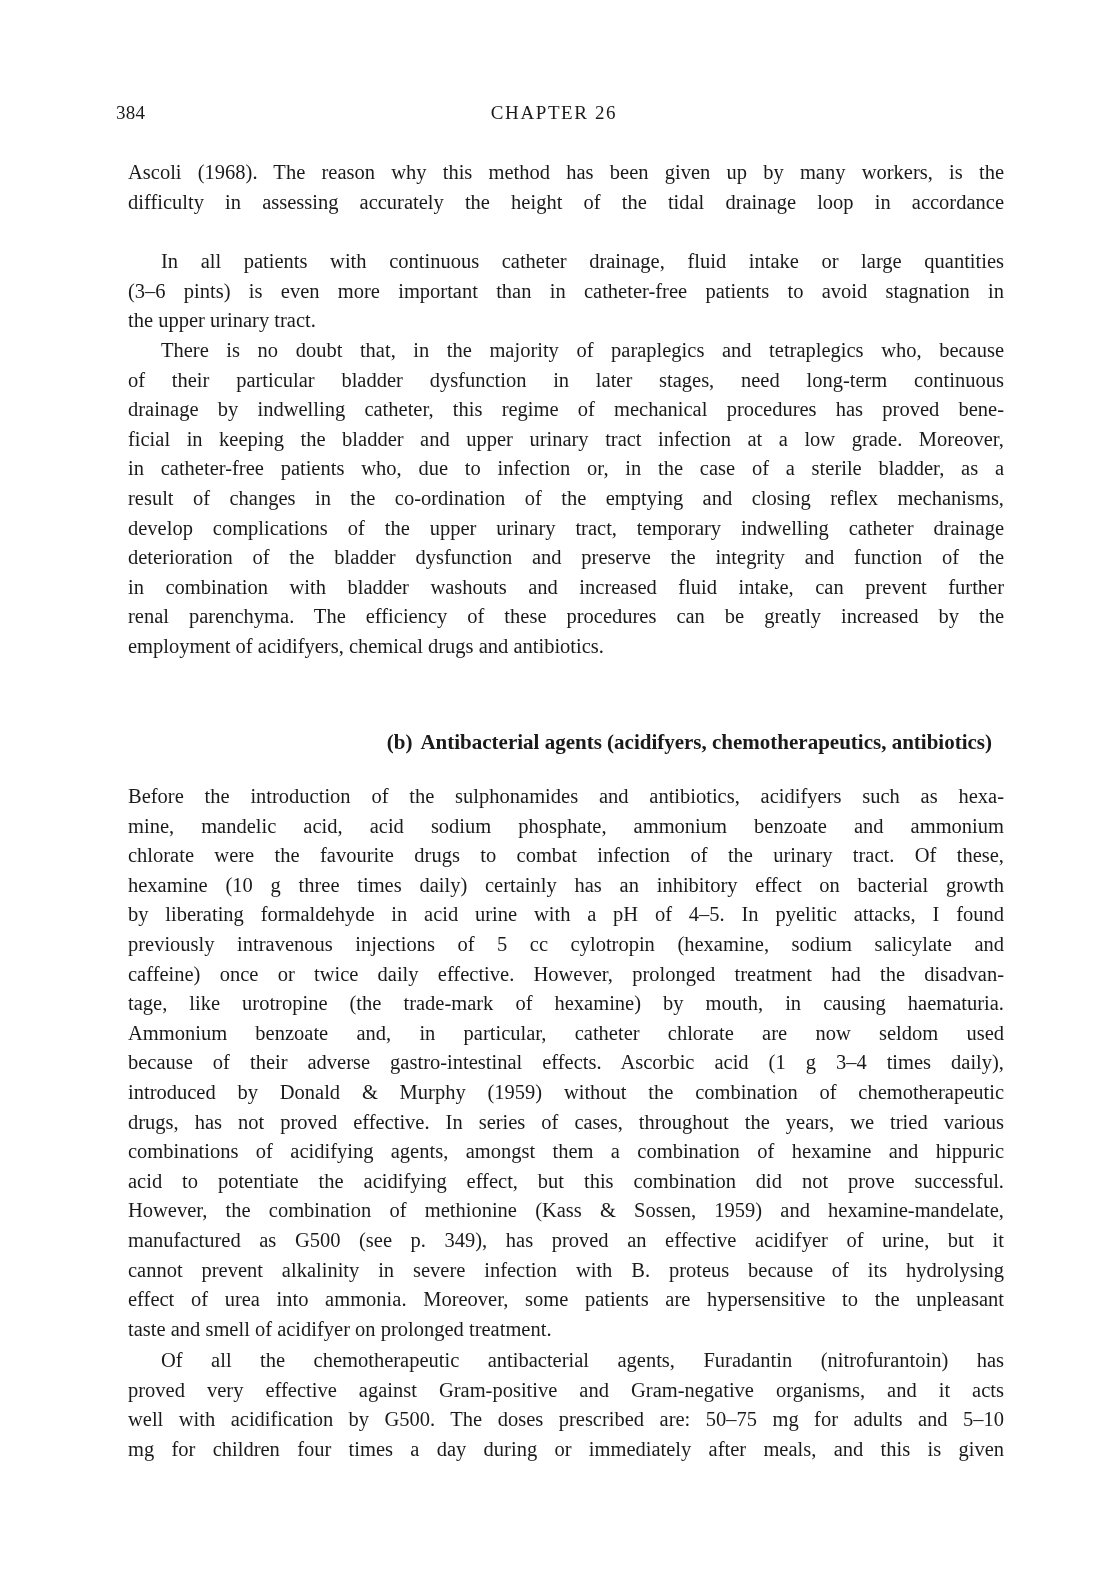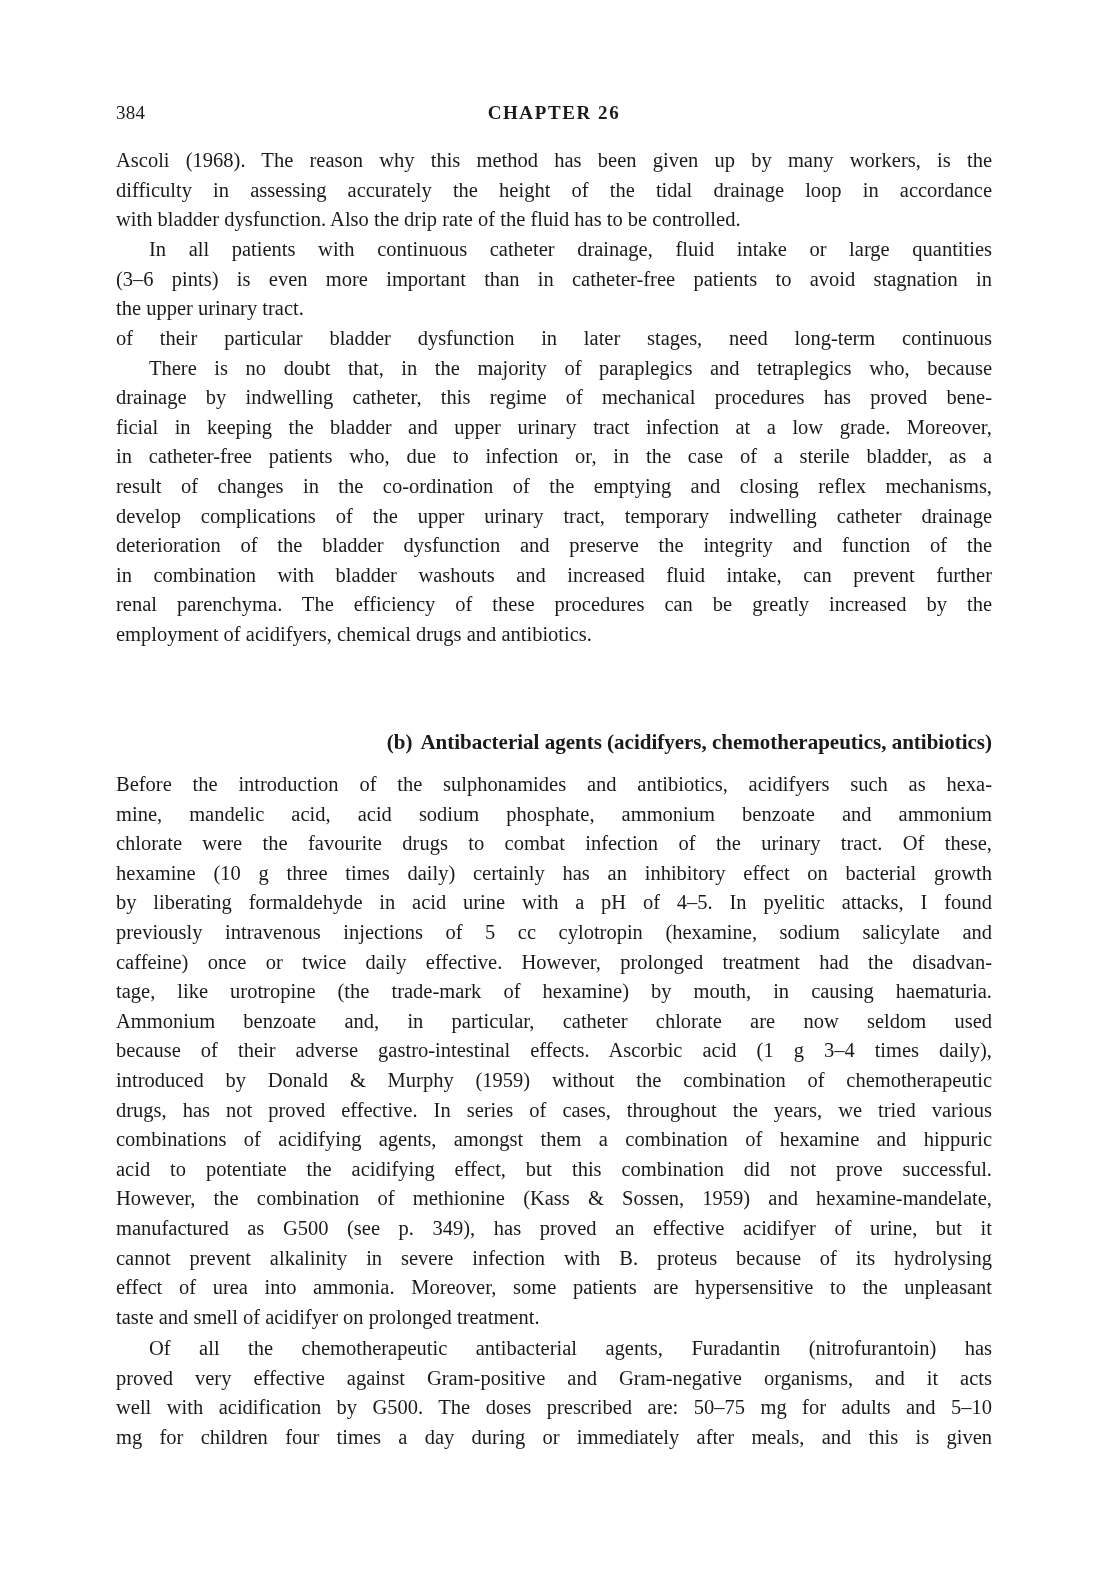--- a/index.html
+++ b/index.html
@@ -36,27 +36,26 @@
       letter-spacing: 0.2px;
     }
     .running-head {
       position: absolute;
       left: 0;
       width: 876px;
       top: 0;
       text-align: center;
       font-size: 19px;
       letter-spacing: 1.6px;
-      font-weight: bold;
     }
     .para {
       position: absolute;
       left: 116px;
       width: 876px;
-      margin: 0;
+      margin: 12px;
     }
     .line {
       display: block;
       height: 29.6px;
       line-height: 29.6px;
       font-size: 20.5px;
       text-align: justify;
       text-align-last: justify;
       white-space: nowrap;
       overflow: visible;
@@ -88,32 +87,31 @@
 <div class="page">
 
   <div class="header">
     <span class="page-number">384</span>
     <span class="running-head">CHAPTER 26</span>
   </div>
 
   <div class="para" style="top:146px;">
     <span class="line">Ascoli (1968). The reason why this method has been given up by many workers, is the</span>
     <span class="line">difficulty in assessing accurately the height of the tidal drainage loop in accordance</span>
-    <span class="line last">with bladder dysfunction. Also the drip rate of the fluid has to be controlled.</span>
   </div>
 
   <div class="para" style="top:235px;">
     <span class="line indent">In all patients with continuous catheter drainage, fluid intake or large quantities</span>
     <span class="line">(3–6 pints) is even more important than in catheter-free patients to avoid stagnation in</span>
     <span class="line last">the upper urinary tract.</span>
   </div>
 
   <div class="para" style="top:324px;">
+    <span class="line indent">There is no doubt that, in the majority of paraplegics and tetraplegics who, because</span>
     <span class="line">of their particular bladder dysfunction in later stages, need long-term continuous</span>
-    <span class="line indent">There is no doubt that, in the majority of paraplegics and tetraplegics who, because</span>
     <span class="line">drainage by indwelling catheter, this regime of mechanical procedures has proved bene-</span>
     <span class="line">ficial in keeping the bladder and upper urinary tract infection at a low grade. Moreover,</span>
     <span class="line">in catheter-free patients who, due to infection or, in the case of a sterile bladder, as a</span>
     <span class="line">result of changes in the co-ordination of the emptying and closing reflex mechanisms,</span>
     <span class="line">develop complications of the upper urinary tract, temporary indwelling catheter drainage</span>
     <span class="line">deterioration of the bladder dysfunction and preserve the integrity and function of the</span>
     <span class="line">in combination with bladder washouts and increased fluid intake, can prevent further</span>
     <span class="line">renal parenchyma. The efficiency of these procedures can be greatly increased by the</span>
     <span class="line last">employment of acidifyers, chemical drugs and antibiotics.</span>
   </div>

